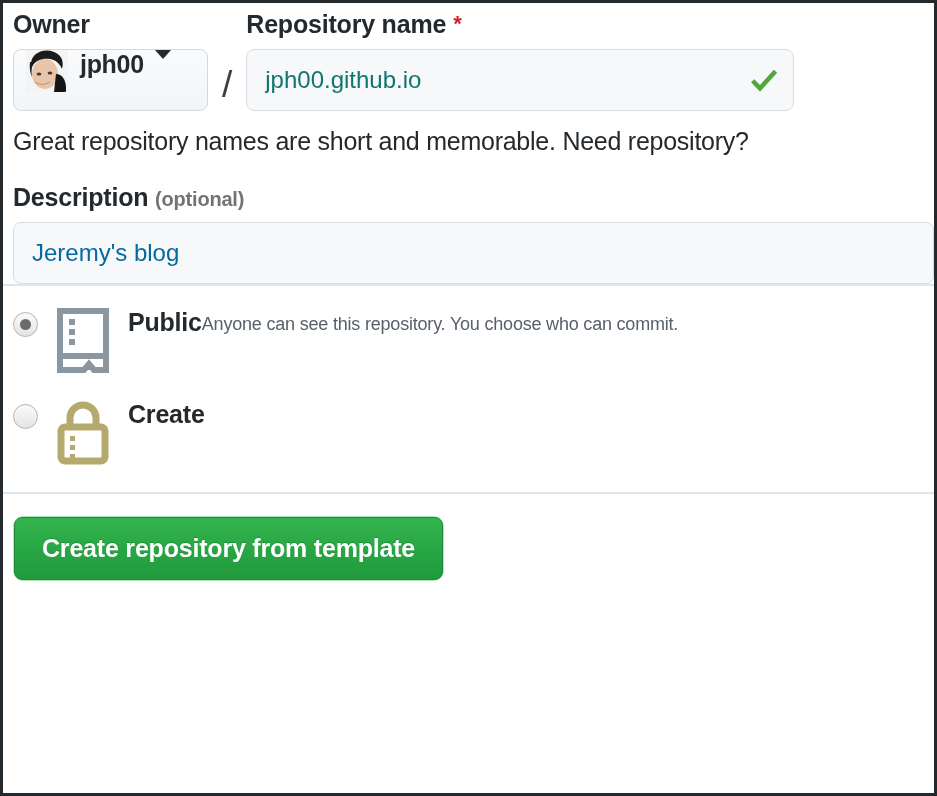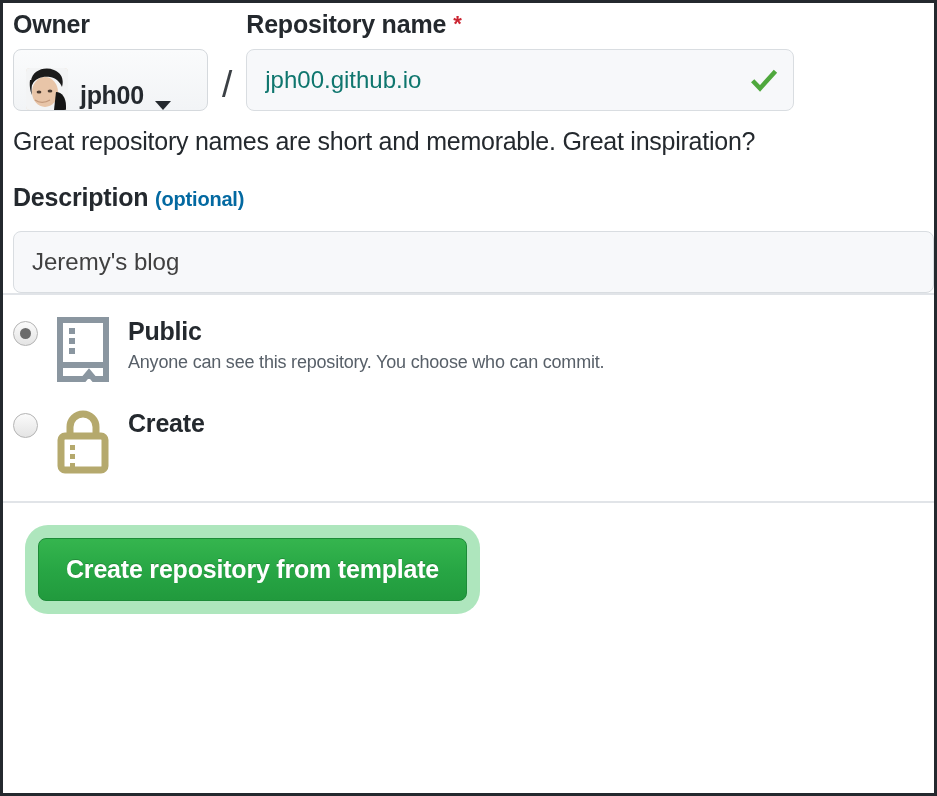--- a/index.html
+++ b/index.html
@@ -47,28 +47,28 @@
     white-space: nowrap;
   }
   .field-label .req {
     color: #cb2431;
     font-weight: bold;
     font-size: 22px;
     margin-left: 7px;
     vertical-align: 2px;
   }
   .field-label .optional {
-    color: #0369a1;
+    color: #737373;
     font-size: 20px;
     font-weight: bold;
   }
 
   .owner-select {
     display: flex;
-    align-items: flex-end;
+    align-items: flex-start;
     height: 62px;
     box-sizing: border-box;
     padding: 0 14px 0 12px;
     background: linear-gradient(180deg,#fafbfc 0%,#f2f4f6 100%);
     border: 1px solid #d5d9dd;
     border-radius: 8px;
     cursor: pointer;
     min-width: 195px;
   }
   .avatar {
@@ -143,24 +143,24 @@
     cursor: pointer;
   }
 
   
   .desc-block { padding: 28px 0 0 10px; }
   .desc-input {
     width: 921px;
     height: 62px;
     box-sizing: border-box;
     padding: 0 18px;
-    margin-top: 10px;
+    margin-top: 1px;
     font-size: 24px;
     font-family: "Liberation Sans", sans-serif;
-    color: #404040;
+    color: #0369a1;
     background: #f7f8fa;
     border: 1px solid #d9dde1;
     border-radius: 8px;
     outline: none;
   }
 
   hr.divider {
     border: none;
     border-top: 2px solid #e1e4e8;
     margin: 0;
@@ -190,44 +190,43 @@
     align-items: center;
     justify-content: center;
   }
   .radio .dot {
     width: 11px;
     height: 11px;
     border-radius: 50%;
     background: #6b6b6b;
   }
   .vis-icon { flex: none; margin: 0 18px 0 0; }
-  .vis-text { display: flex; flex-direction: column; }
+  .vis-text { display: flex; flex-direction: row; }
   .vis-title {
     font-size: 25px;
     font-weight: bold;
     color: #24292e;
     line-height: 1.15;
     letter-spacing: -0.2px;
   }
   .vis-desc {
     font-size: 18px;
     color: #586069;
     margin-top: 6px;
     letter-spacing: -0.2px;
     white-space: nowrap;
   }
 
   
   .submit-area { padding: 22px 0 0 10px; }
   .btn-focus {
     display: inline-block;
-    padding: 13px;
-    border-radius: 23px;
+    padding: 1px;
+    border-radius: 11px;
     background: #aee6bd;
-    margin-left: 12px;
   }
   .create-btn {
     display: block;
     font-family: "Liberation Sans", sans-serif;
     font-size: 25px;
     font-weight: bold;
     color: #ffffff;
     letter-spacing: -0.2px;
     padding: 16px 27px;
     border: 1px solid #1d8b38;
@@ -276,21 +275,21 @@
         <div class="repo-input-wrap">
           <input class="repo-input" type="text" value="jph00.github.io" style="">
           <svg class="check-icon" viewBox="0 0 24 24">
             <path d="M3.5 12.6 L9 18.3 L20.6 5.4" stroke="#4fa83d" stroke-width="3.4" fill="none" stroke-linecap="butt" stroke-linejoin="miter"></path>
           </svg>
         </div>
       </div>
     </div>
 
     <div class="helper-text">
-      <span>Great repository names are short and memorable. </span><span class="link">Great inspiration?</span>
+      <span>Great repository names are short and memorable. </span><span class="link">Need repository?</span>
     </div>
 
     <div class="desc-block">
       <div class="field-label">
         <span>Description</span>
         <span class="optional">(optional)</span>
       </div>
       <input class="desc-input" type="text" value="Jeremy's blog" style="">
     </div>
 

